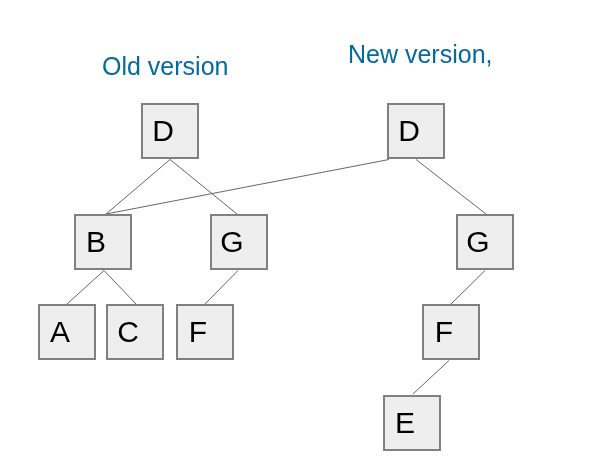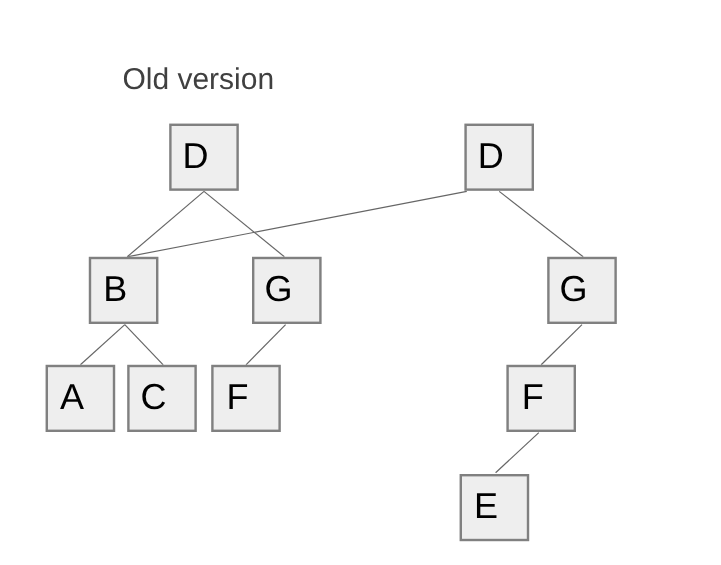--- a/index.html
+++ b/index.html
@@ -41,21 +41,21 @@
     font-size: 30px;
     line-height: 30px;
     color: #000000;
     transform: translateX(-7px);
     white-space: nowrap;
   }
   .tree-label {
     position: absolute;
     font-size: 25px;
     line-height: 27px;
-    color: #404040;
+    color: #0369a1;
     white-space: nowrap;
   }
   .tree-label span {
     display: block;
   }
 </style>
 </head>
 <body>
 
 <div class="canvas">
@@ -70,20 +70,21 @@
     <line x1="416" y1="159.5" x2="486" y2="214"></line>
     <line x1="485" y1="270.5" x2="451" y2="304"></line>
     <line x1="449" y1="360.5" x2="413" y2="394"></line>
   </svg>
 
   <div class="tree-label" style="left:102px; top:53px;">
     <span>Old version</span>
   </div>
 
   <div class="tree-label" style="left:348px; top:41px;">
+    <span>New version,</span>
   </div>
 
   <div class="node" style="left:141px; top:103px;">
     <span class="node-letter">D</span>
   </div>
 
   <div class="node" style="left:387px; top:103px;">
     <span class="node-letter">D</span>
   </div>
 

